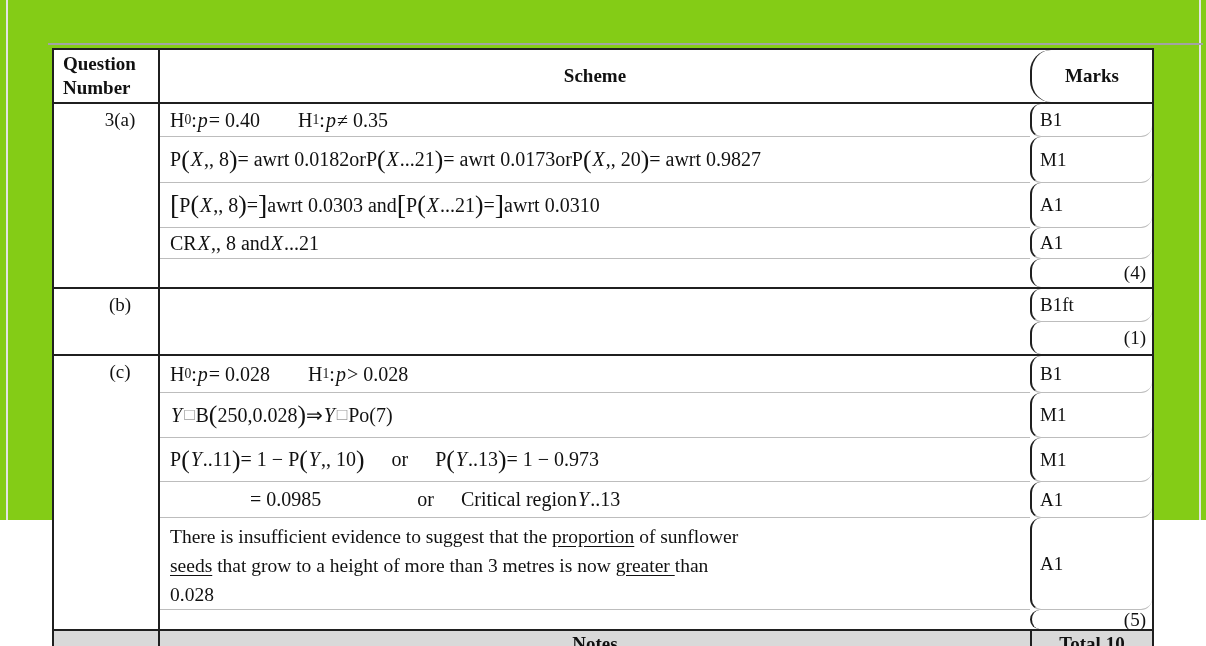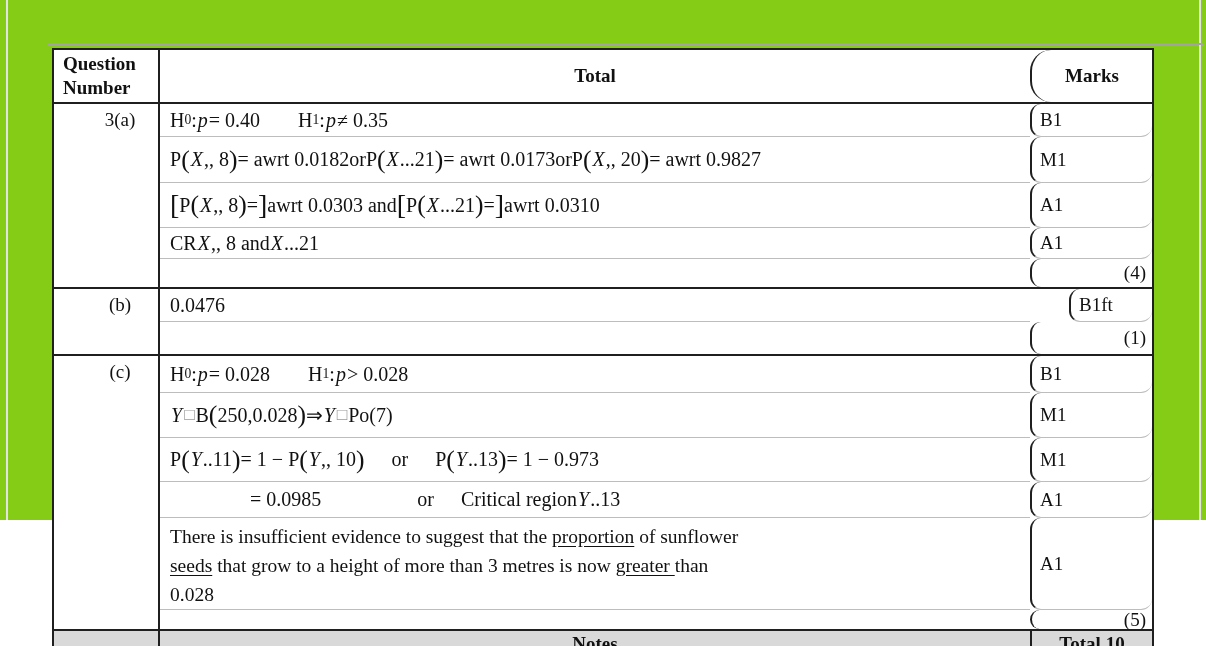--- a/index.html
+++ b/index.html
@@ -60,21 +60,21 @@
 <body>
 
 <div class="page">
   <div class="edge left"></div>
   <div class="edge right"></div>
   <div class="topline"></div>
 
   <div class="mstable">
     <div class="grid thead">
       <div class="th qh">Question Number</div>
-      <div class="th sh">Total</div>
+      <div class="th sh">Scheme</div>
       <div class="th mh">Marks</div>
     </div>
 
     <div id="tbody">
         <div class="grid block" style="grid-template-rows: 33px 46px 45px 31px 28px;">
           <div class="qlabel" style="grid-row: 1 / span 5;">3(a)</div>
           <div class="scell" style="grid-row: 1;">
             <span class="t-rm">H</span>
             <span class="t-sub">0</span>
             <span class="t-rm">:  </span>
@@ -138,24 +138,21 @@
             <span class="t-rm">,, 8   and  </span>
             <span class="t-it">X</span>
             <span class="t-rm"> ...21</span>
           </div>
           <div class="mcell" style="grid-row: 4;">A1</div>
           <div class="scell lastrow" style="grid-row: 5;"></div>
           <div class="mcell lastrow count" style="grid-row: 5;">(4)</div>
         </div>
         <div class="grid block" style="grid-template-rows: 33px 32px;">
           <div class="qlabel" style="grid-row: 1 / span 2;">(b)</div>
-          <div class="scell" style="grid-row: 1;">
-            <span class="t-rm">0.0476</span>
-          </div>
-          <div class="mcell" style="grid-row: 1; margin-left: 39px;">B1ft</div>
+          <div class="mcell" style="grid-row: 1;">B1ft</div>
           <div class="scell lastrow" style="grid-row: 2;"></div>
           <div class="mcell lastrow count" style="grid-row: 2;">(1)</div>
         </div>
         <div class="grid block" style="grid-template-rows: 37px 45px 44px 36px 92px 19px;">
           <div class="qlabel" style="grid-row: 1 / span 6;">(c)</div>
           <div class="scell" style="grid-row: 1;">
             <span class="t-rm">H</span>
             <span class="t-sub">0</span>
             <span class="t-rm">:  </span>
             <span class="t-it">p</span>

